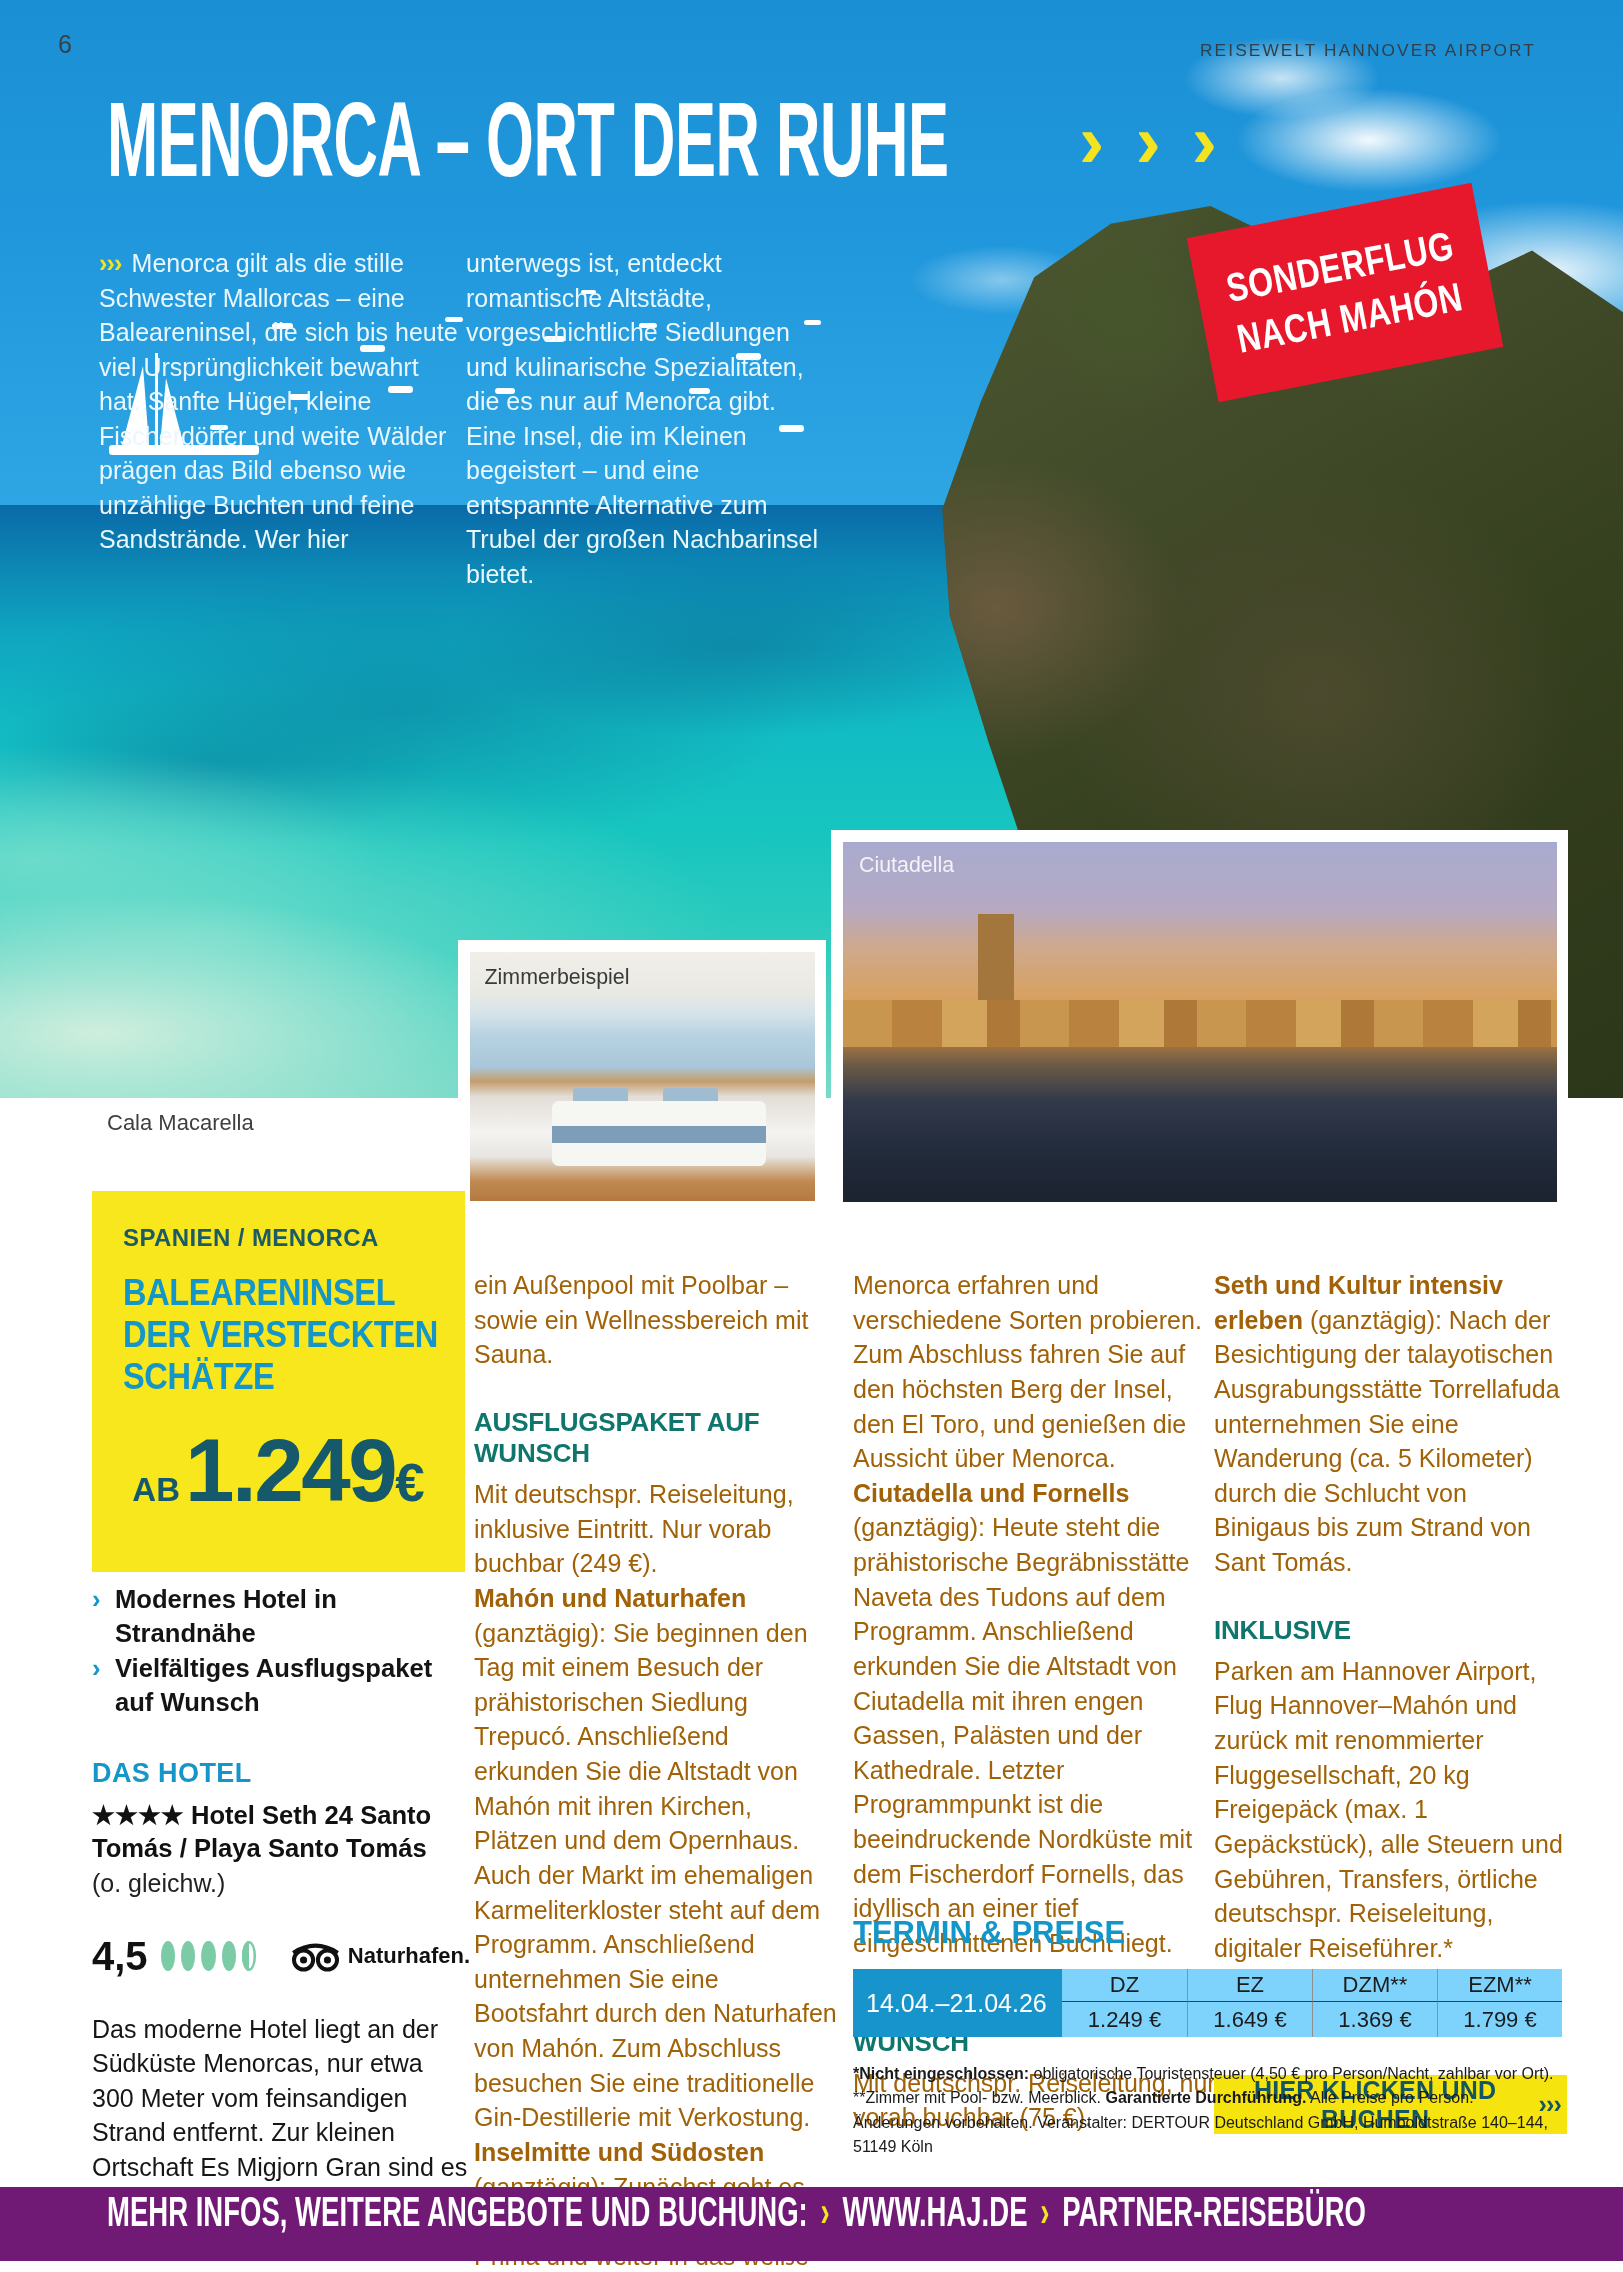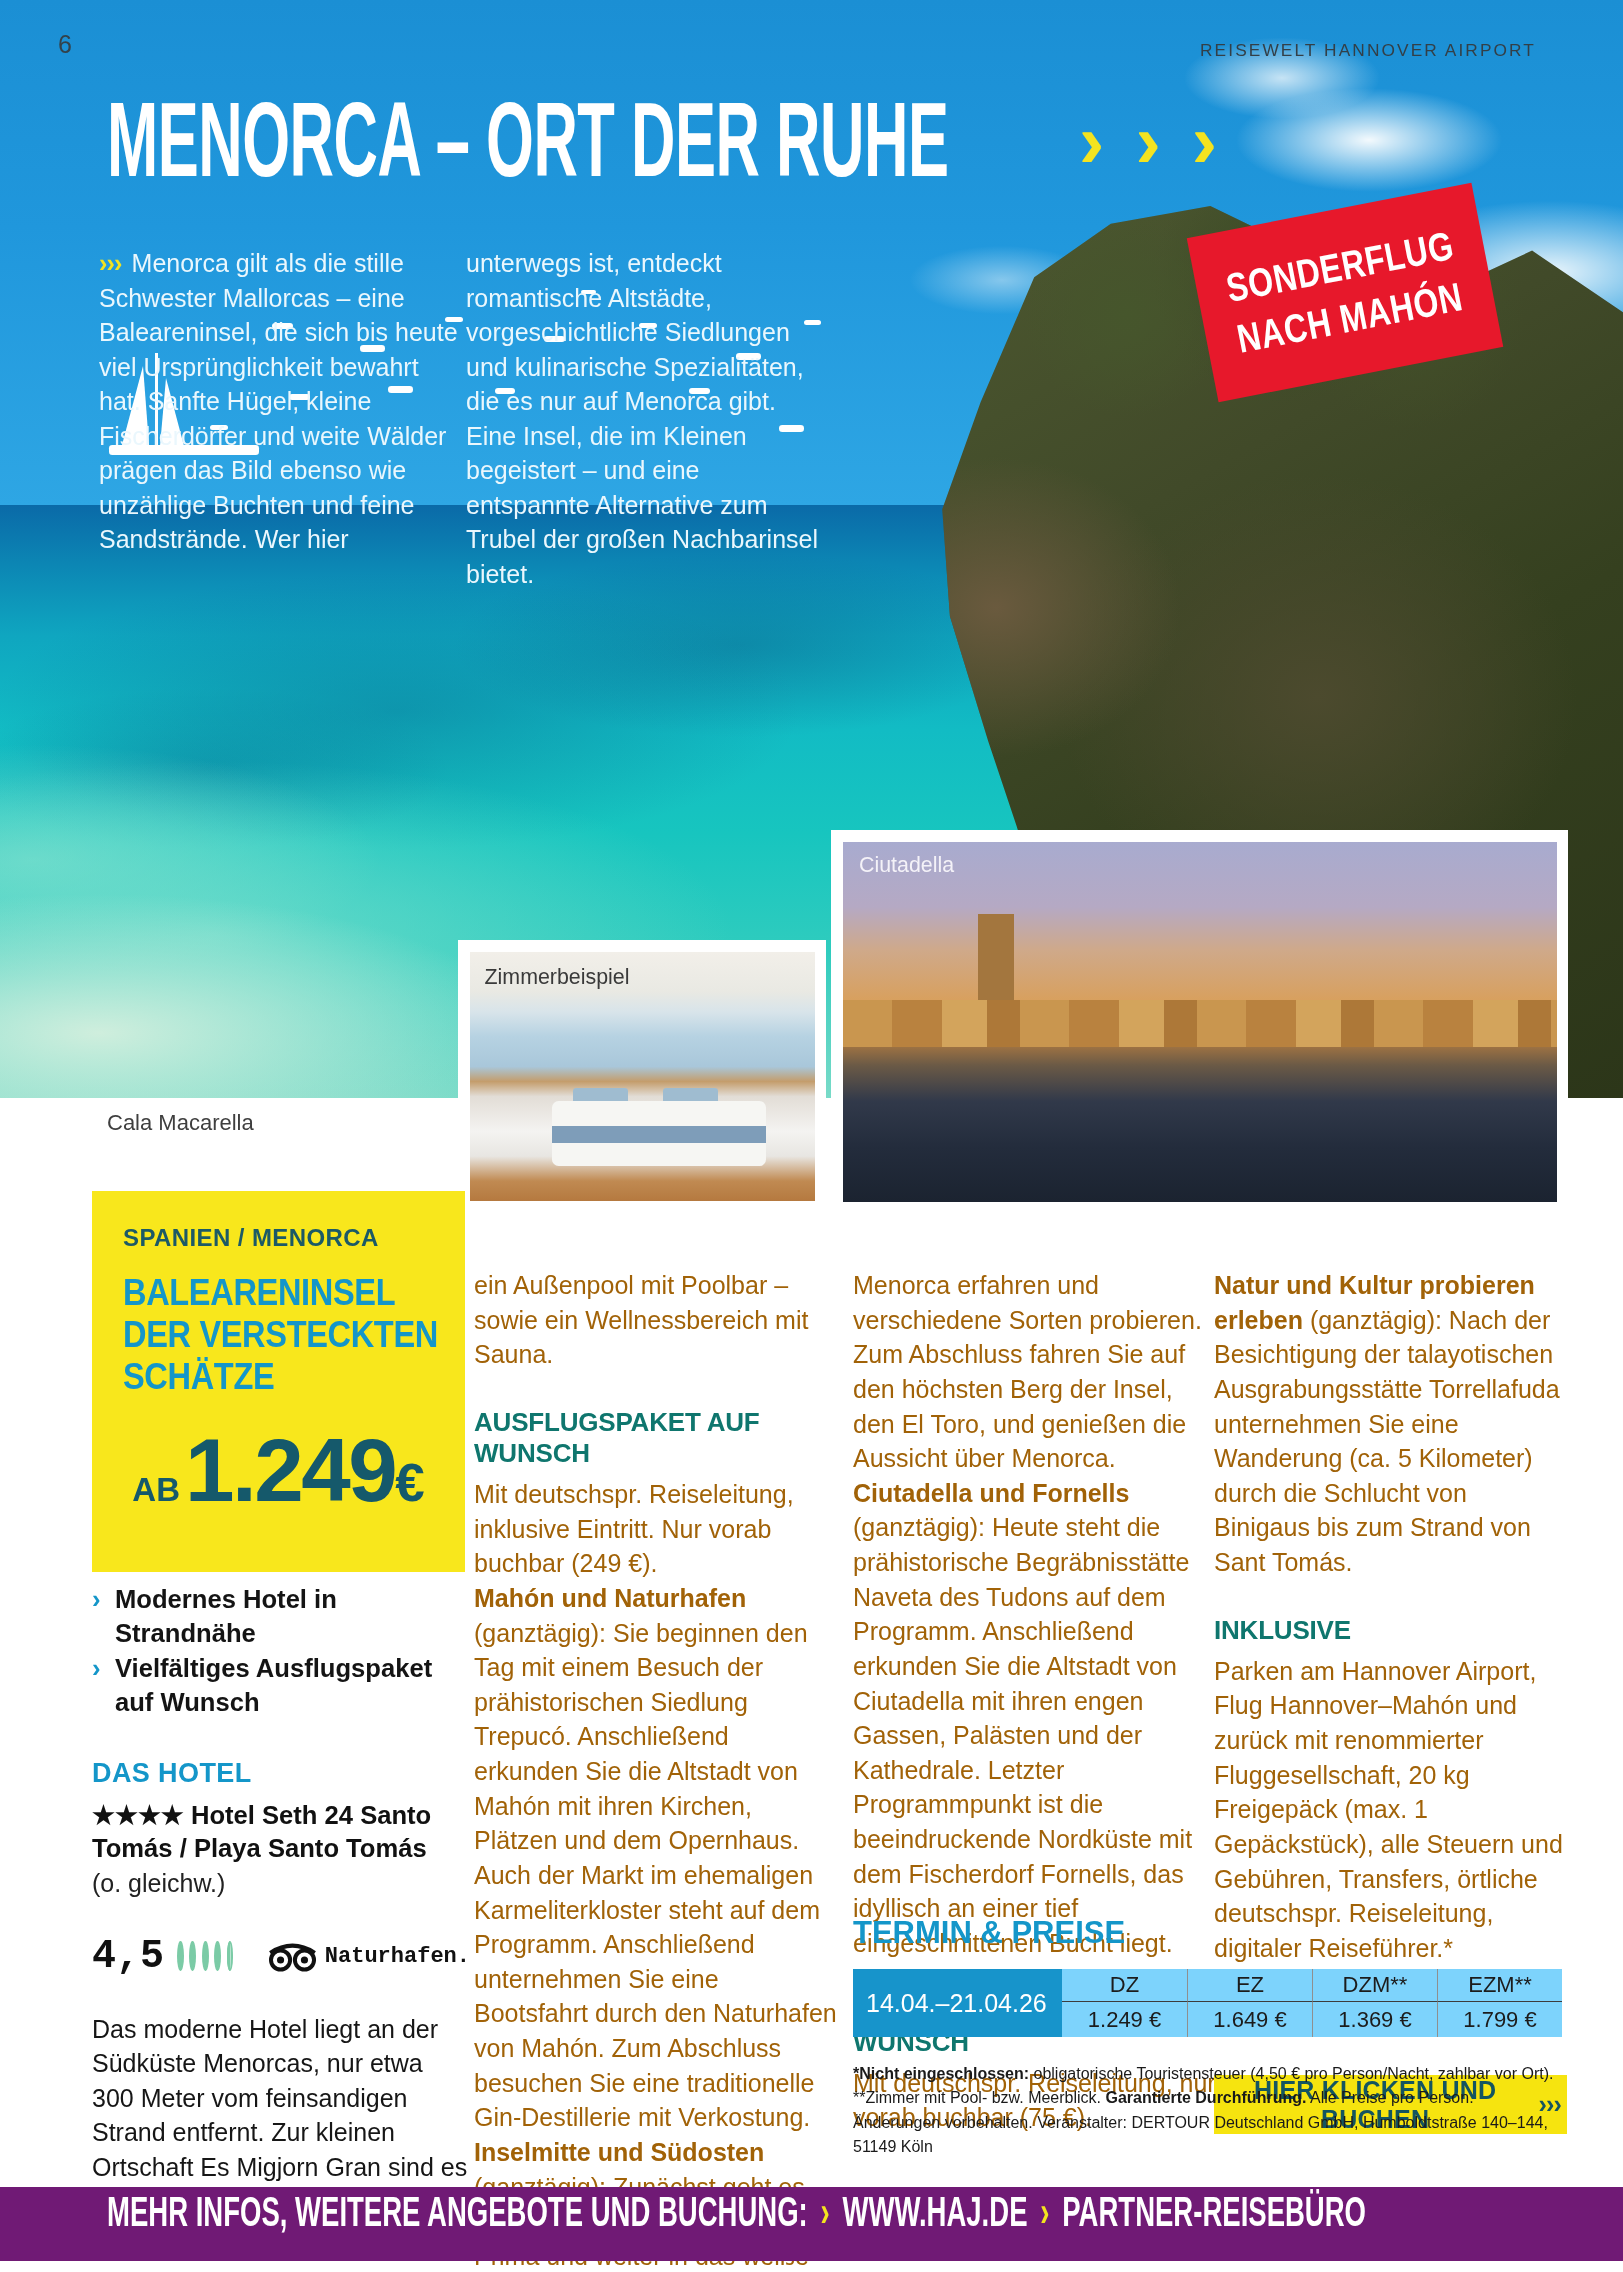--- a/index.html
+++ b/index.html
@@ -86,21 +86,21 @@
   .price-big{font-size:89px;font-weight:700;letter-spacing:-2.5px;}
   .price-eur{font-size:53px;font-weight:700;}
 
   
   .leftcol{position:absolute;left:92px;top:1583px;width:378px;}
   .hl-item{display:flex;font-size:25.6px;font-weight:700;color:#141414;line-height:1.32;margin-bottom:1.6px;}
   .hl-chev{width:23px;color:#1496c9;flex:0 0 23px;}
   .hotel-head{font-size:27px;font-weight:700;color:#1496c9;letter-spacing:0.4px;margin:38px 0 10px;}
   .hotel-name{font-size:25.6px;font-weight:700;line-height:1.3;margin:0;color:#111;}
   .hotel-note{font-size:25px;margin:3.3px 0 0;color:#222;}
-  .rating-row{display:flex;align-items:center;margin-top:36px;font-family:Liberation Mono, monospace;}
+  .rating-row{display:flex;align-items:center;margin-top:36px;}
   .rating-num{font-size:40px;font-weight:700;color:#111;margin-right:13px;}
   .dot{width:30px;height:30px;border-radius:50%;background:#7bcba6;margin-right:5.8px;}
   .dot.half{background:linear-gradient(90deg,#7bcba6 50%,#ffffff 50%);box-shadow:inset 0 0 0 2.5px #7bcba6;}
   .ta{display:flex;align-items:center;margin-left:28px;}
   .ta-brand{font-size:22px;font-weight:700;color:#111;margin-left:6.6px;}
   .body-p{font-size:25px;line-height:1.385;color:#161616;margin:0;}
   .leftcol .body-p{margin-top:33px;}
 
   
   .col{position:absolute;top:1268px;}
@@ -266,21 +266,21 @@
   <div class="col col3">
     <p>Menorca erfahren und verschiedene Sorten probieren. Zum Abschluss fahren Sie auf den höchsten Berg der Insel, den El Toro, und genießen die Aussicht über Menorca.</p>
     <p class="b">Ciutadella und Fornells</p>
     <p>(ganztägig): Heute steht die prähistorische Begräbnisstätte Naveta des Tudons auf dem Programm. Anschließend erkunden Sie die Altstadt von Ciutadella mit ihren engen Gassen, Palästen und der Kathedrale. Letzter Programmpunkt ist die beeindruckende Nordküste mit dem Fischerdorf Fornells, das idyllisch an einer tief eingeschnittenen Bucht liegt.</p>
     <div class="blue-head">ZUSATZAUSFLUG AUF WUNSCH</div>
     <p>Mit deutschspr. Reiseleitung, nur vorab buchbar (75 €).</p>
   </div>
 
   <div class="col col4">
     <p>
-      <span class="b">Natur und Kultur probieren erleben</span><span> (ganztägig): Nach der Besichtigung der talayotischen Ausgrabungsstätte Torrellafuda unternehmen Sie eine Wanderung (ca. 5 Kilometer) durch die Schlucht von Binigaus bis zum Strand von Sant Tomás.</span>
+      <span class="b">Seth und Kultur intensiv erleben</span><span> (ganztägig): Nach der Besichtigung der talayotischen Ausgrabungsstätte Torrellafuda unternehmen Sie eine Wanderung (ca. 5 Kilometer) durch die Schlucht von Binigaus bis zum Strand von Sant Tomás.</span>
     </p>
     <div class="blue-head">INKLUSIVE</div>
     <p>Parken am Hannover Airport, Flug Hannover–Mahón und zurück mit renommierter Fluggesellschaft, 20 kg Freigepäck (max. 1 Gepäckstück), alle Steuern und Gebühren, Transfers, örtliche deutschspr. Reiseleitung, digitaler Reiseführer.*</p>
     <div class="cta-head">VORFREUDE GEWECKT?</div>
     <button class="cta-btn">
       <span>HIER KLICKEN UND BUCHEN</span>
       <span class="c">›››</span>
     </button>
   </div>
 

